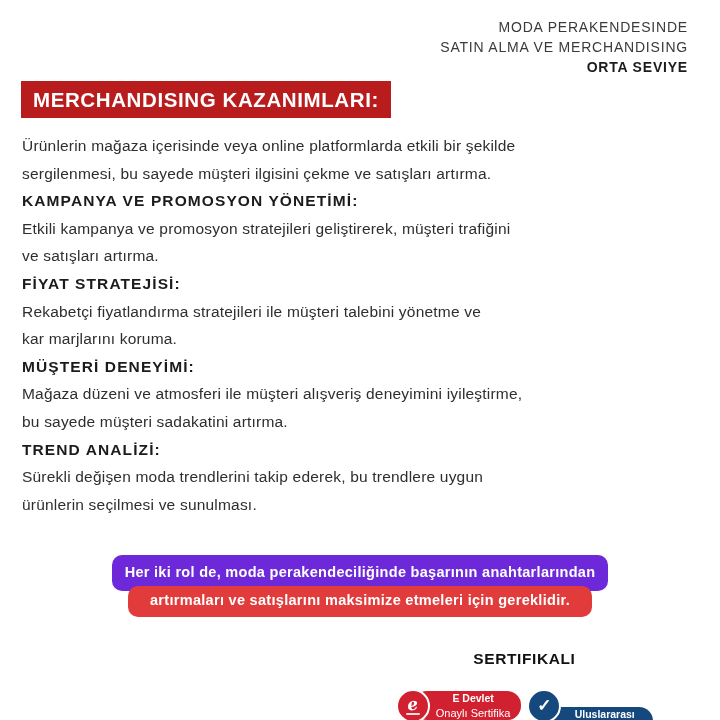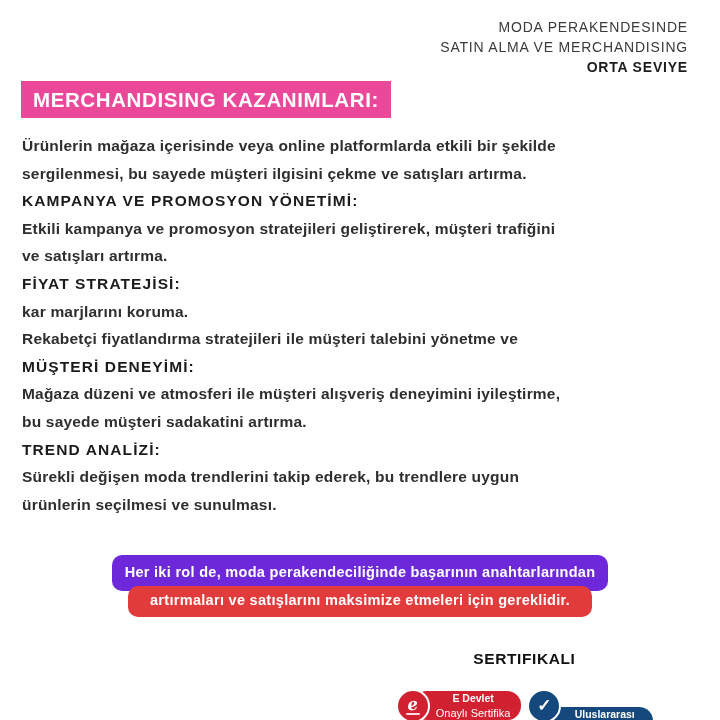--- a/index.html
+++ b/index.html
@@ -11,33 +11,33 @@
   
   .course-header {
     position:absolute; top:17px; right:13px; text-align:right;
     font-size:14px; line-height:20px; letter-spacing:0.8px; color:#3a3a3a;
   }
   .course-header .level { font-weight:700; color:#1c1c1c; }
 
   
   .title-bar {
     position:absolute; left:21px; top:81px; height:37px;
-    background:#ec4899; color:#ffffff; display:flex; align-items:center;
+    background:#b91c1c; color:#ffffff; display:flex; align-items:center;
     padding:0 12px; font-size:20.5px; font-weight:700; letter-spacing:0.6px;
   }
 
   
   .content { position:absolute; left:22px; top:132px; width:640px; }
   .sec-heading {
     font-size:15.5px; font-weight:700; letter-spacing:1.1px;
     line-height:27.6px; color:#1b1b1b; white-space:nowrap;
   }
   .sec-line {
     font-size:15.5px; line-height:27.6px; color:#2e2e2e;
-    letter-spacing:0.2px; white-space:nowrap;font-weight:bold;
+    letter-spacing:0.2px; white-space:nowrap;
   }
 
   
   .callout { position:absolute; left:0; top:555px; width:720px; text-align:center; }
   .callout-main {
     display:inline-block; background:#6d28d9; border-radius:10px;
     padding:4px 13px 6px; position:relative; z-index:1;
   }
   .callout-last {
     display:inline-block; background:#e23b3b; border-radius:10px;
@@ -102,22 +102,22 @@
     </div>
 
     <div>
       <div class="sec-heading">KAMPANYA VE PROMOSYON YÖNETİMİ:</div>
       <div class="sec-line">Etkili kampanya ve promosyon stratejileri geliştirerek, müşteri trafiğini</div>
       <div class="sec-line">ve satışları artırma.</div>
     </div>
 
     <div>
       <div class="sec-heading">FİYAT STRATEJİSİ:</div>
+      <div class="sec-line">Rekabetçi fiyatlandırma stratejileri ile müşteri talebini yönetme ve</div>
       <div class="sec-line">kar marjlarını koruma.</div>
-      <div class="sec-line">Rekabetçi fiyatlandırma stratejileri ile müşteri talebini yönetme ve</div>
     </div>
 
     <div>
       <div class="sec-heading">MÜŞTERİ DENEYİMİ:</div>
       <div class="sec-line">Mağaza düzeni ve atmosferi ile müşteri alışveriş deneyimini iyileştirme,</div>
       <div class="sec-line">bu sayede müşteri sadakatini artırma.</div>
     </div>
 
     <div>
       <div class="sec-heading">TREND ANALİZİ:</div>

